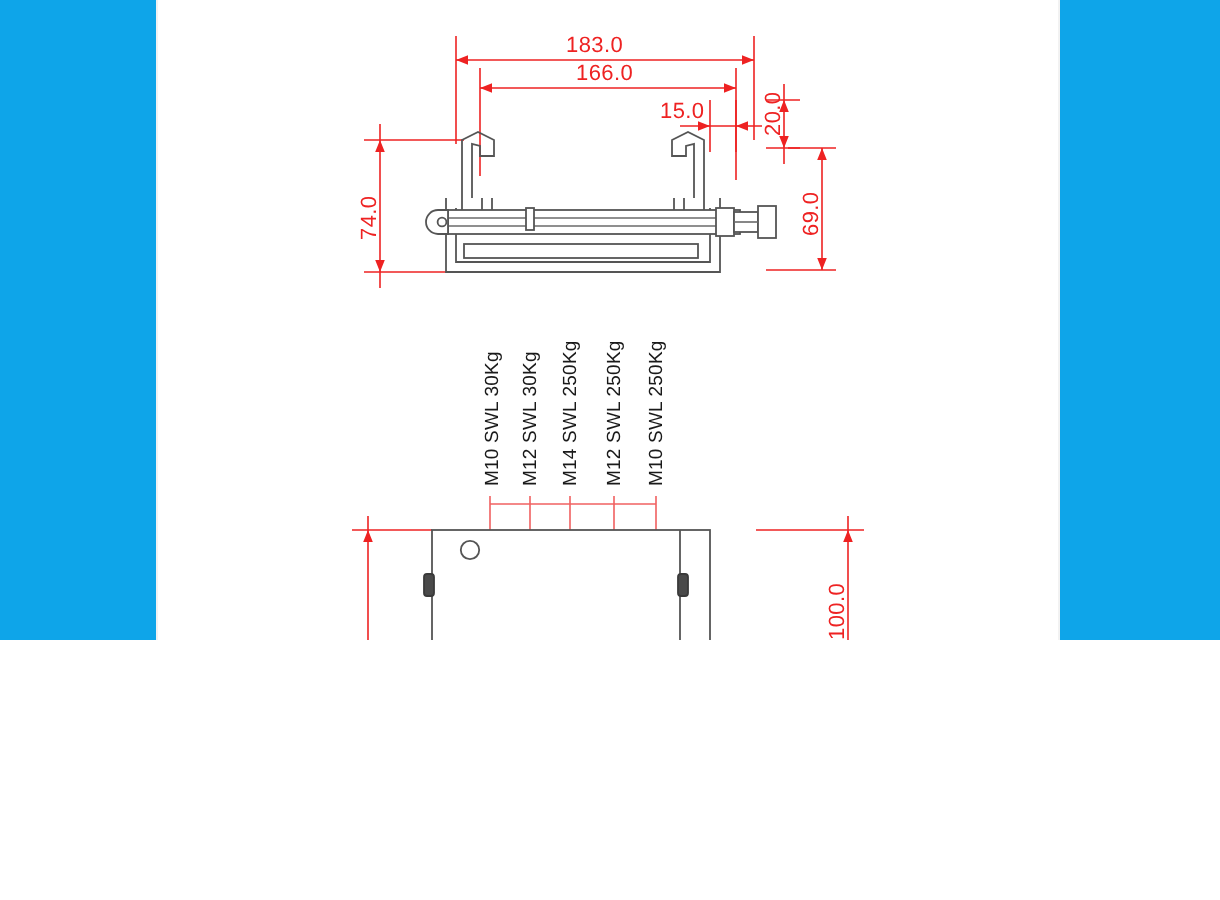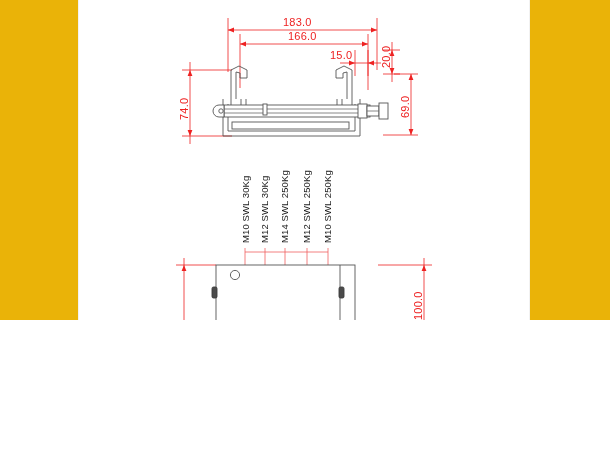--- a/index.html
+++ b/index.html
@@ -8,21 +8,21 @@
     padding: 0;
     background: #ffffff;
   }
   body {
     font-family: "Liberation Sans", sans-serif;
   }
   #stage {
     position: relative;
     width: 610px;
     height: 320px;
-    background: #eab308;
+    background: #0ea5e9;
     overflow: hidden;
   }
   #canvas-area {
     position: absolute;
     left: 78px;
     top: 0px;
     width: 452px;
     height: 450px;
     border-left: 1px solid #f2f2f2;
     border-right: 1px solid #f2f2f2;

